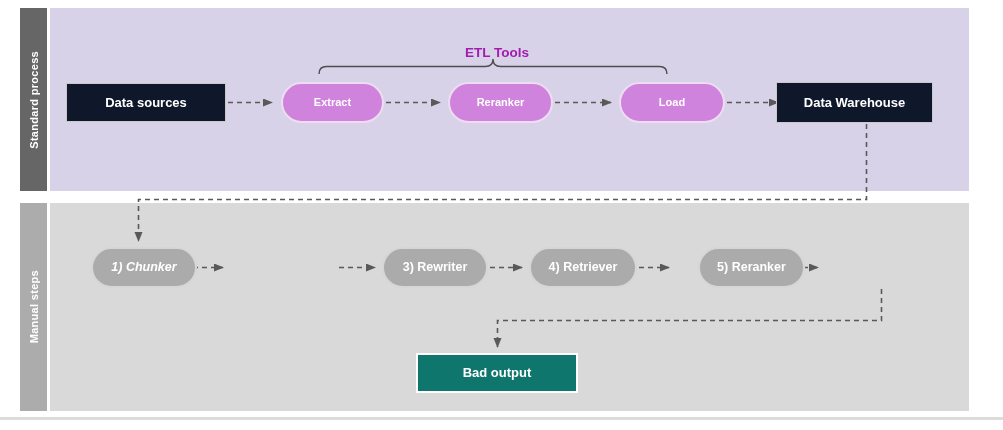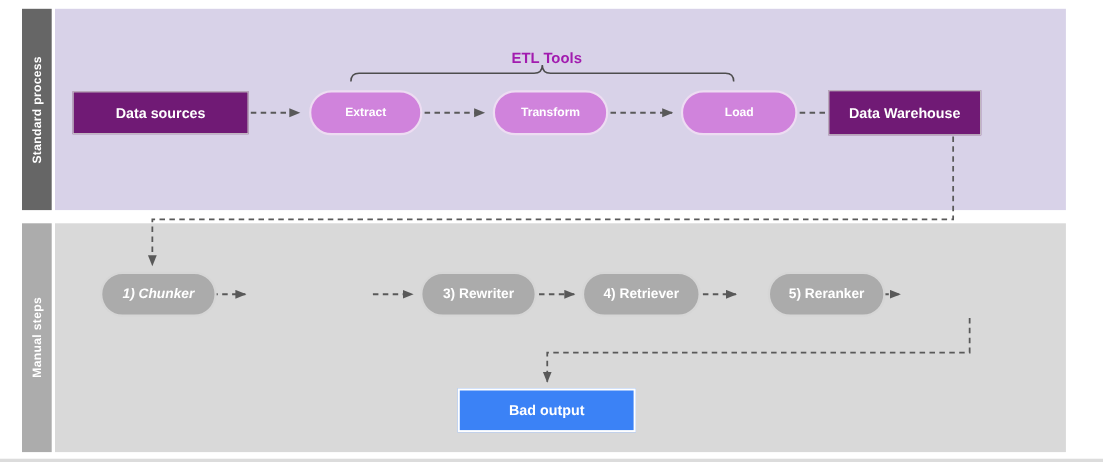--- a/index.html
+++ b/index.html
@@ -18,32 +18,32 @@
   .lane-body{position:absolute;}
   .body-standard{left:50px;top:8px;width:919px;height:183px;background:#d8d2e8;}
   .body-manual{left:50px;top:203px;width:919px;height:208px;background:#d9d9d9;}
   .bottom-rule{position:absolute;left:0;top:417px;width:1003px;height:3px;background:#dcdcdc;}
 
   
   .node{
     position:absolute;display:flex;align-items:center;justify-content:center;
     color:#ffffff;font-weight:bold;text-align:center;box-sizing:border-box;line-height:1.2;
   }
-  .box{background:#701a75;border:1.5px solid #c9c9c9;font-size:13px;}
+  .box{background:#0f172a;border:1.5px solid #c9c9c9;font-size:13px;}
   .pill{border-radius:22px;}
   .pill-pink{background:#d083dc;border:2px solid #eddcf2;font-size:11px;}
   .pill-gray{background:#ababab;border:2px solid #d6d6d6;font-size:12.5px;}
   .pill .lbl,.box .lbl{padding:0 10px;}
-  .warn{background:#3b82f6;border:2px solid #ffffff;font-size:13px;}
+  .warn{background:#0f766e;border:2px solid #ffffff;font-size:13px;}
 
   .n-datasources{left:66px;top:83px;width:160px;height:39px;}
   .n-extract{left:281px;top:82px;width:103px;height:41px;}
   .n-transform{left:448px;top:82px;width:105px;height:41px;}
   .n-load{left:619px;top:82px;width:106px;height:41px;}
-  .n-warehouse{left:753px;top:82px;width:139px;height:41px;}
+  .n-warehouse{left:776px;top:82px;width:157px;height:41px;}
   .n-chunker{left:91px;top:247px;width:106px;height:41px;font-style:italic;}
   .n-vectorstore{left:230px;top:247px;width:107px;height:41px;}
   .n-rewriter{left:382px;top:247px;width:106px;height:41px;}
   .n-retriever{left:529px;top:247px;width:108px;height:41px;}
   .n-reranker{left:698px;top:247px;width:107px;height:41px;}
   .n-consolidator{left:825px;top:247px;width:113px;height:41px;}
   .n-badoutput{left:416px;top:353px;width:162px;height:40px;}
 
   
   .etl-caption{
@@ -94,21 +94,21 @@
 
   <div class="etl-caption">ETL Tools</div>
 
   <div class="node box n-datasources">
     <span class="lbl">Data sources</span>
   </div>
   <div class="node pill pill-pink n-extract">
     <span class="lbl">Extract</span>
   </div>
   <div class="node pill pill-pink n-transform">
-    <span class="lbl">Transform</span>
+    <span class="lbl">Reranker</span>
   </div>
   <div class="node pill pill-pink n-load">
     <span class="lbl">Load</span>
   </div>
   <div class="node box n-warehouse">
     <span class="lbl">Data Warehouse</span>
   </div>
 
   <div class="node pill pill-gray n-chunker">
     <span class="lbl">1) Chunker</span>

